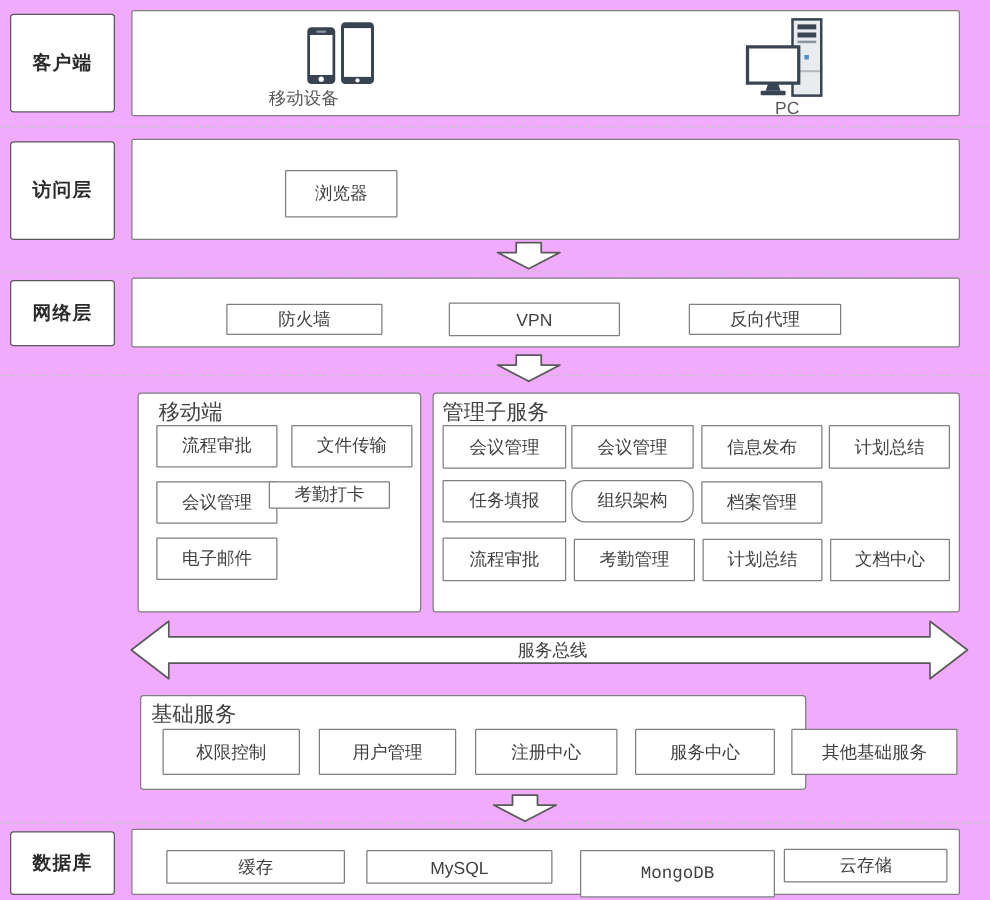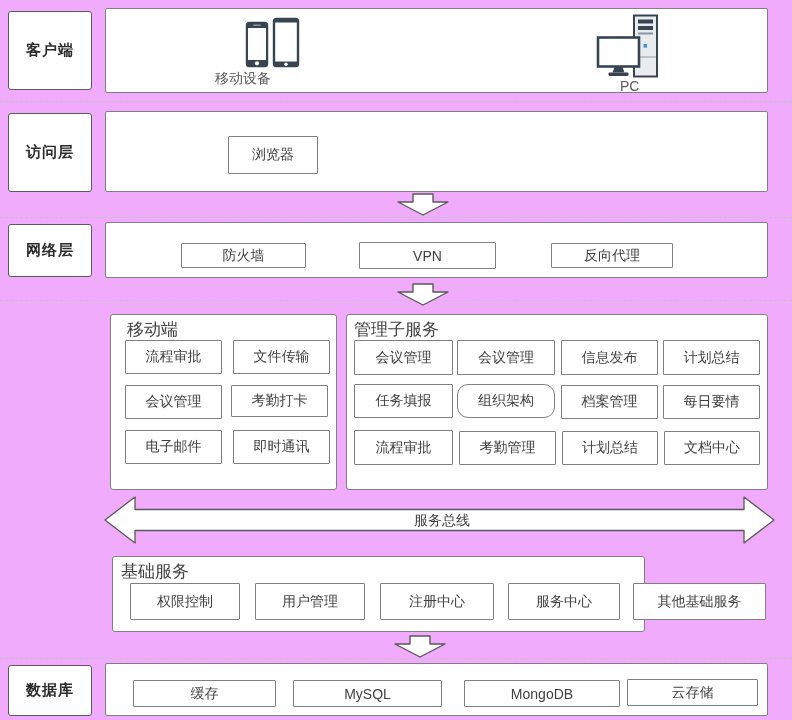--- a/index.html
+++ b/index.html
@@ -87,35 +87,33 @@
       <polygon points="16,1 36,1 36,9 51,9 26,22 1,9 16,9" fill="#ffffff" stroke="#595959" stroke-width="1.4" stroke-linejoin="round"></polygon>
     </svg>
   </div>
 
   <div class="group" style="left:110px;top:314px;width:227px;height:176px;">
     <span class="group-title" style="left:16px;">移动端</span>
   </div>
   <div class="chip" style="left:125px;top:340px;width:97px;height:34px;">流程审批</div>
   <div class="chip" style="left:233px;top:340px;width:97px;height:34px;">文件传输</div>
   <div class="chip" style="left:125px;top:385px;width:97px;height:34px;">会议管理</div>
-  <div class="chip" style="left:231px;top:385px;width:97px;height:32px;">考勤打卡</div>
+  <div class="chip" style="left:215px;top:385px;width:97px;height:22px;">考勤打卡</div>
   <div class="chip" style="left:125px;top:430px;width:97px;height:34px;">电子邮件</div>
-  <div class="chip" style="left:233px;top:430px;width:97px;height:34px;">即时通讯</div>
 
   <div class="group" style="left:346px;top:314px;width:422px;height:176px;">
     <span class="group-title" style="left:7px;">管理子服务</span>
   </div>
   <div class="chip" style="left:354px;top:340px;width:99px;height:35px;">会议管理</div>
   <div class="chip" style="left:457px;top:340px;width:98px;height:35px;">会议管理</div>
   <div class="chip" style="left:561px;top:340px;width:97px;height:35px;">信息发布</div>
   <div class="chip" style="left:663px;top:340px;width:97px;height:35px;">计划总结</div>
   <div class="chip" style="left:354px;top:384px;width:99px;height:34px;">任务填报</div>
   <div class="chip" style="left:457px;top:384px;width:98px;height:34px;border-radius:11px;">组织架构</div>
   <div class="chip" style="left:561px;top:385px;width:97px;height:34px;">档案管理</div>
-  <div class="chip" style="left:663px;top:385px;width:97px;height:34px;">每日要情</div>
   <div class="chip" style="left:354px;top:430px;width:99px;height:35px;">流程审批</div>
   <div class="chip" style="left:459px;top:431px;width:97px;height:34px;">考勤管理</div>
   <div class="chip" style="left:562px;top:431px;width:96px;height:34px;">计划总结</div>
   <div class="chip" style="left:664px;top:431px;width:96px;height:34px;">文档中心</div>
 
   <div style="position:absolute;left:104px;top:495px;width:672px;height:50px;">
     <svg width="672" height="50" viewBox="0 0 672 50">
       <polygon points="1,25 31,2 31,14.5 640,14.5 640,2 670,25 640,48 640,35.5 31,35.5 31,48" fill="#ffffff" stroke="#595959" stroke-width="1.3" stroke-linejoin="round"></polygon>
       <text x="338" y="30" text-anchor="middle" font-size="14" fill="#3f3f3f">服务总线</text>
     </svg>
@@ -132,16 +130,16 @@
 
   <div class="arrow-down" style="left:394px;top:635px;">
     <svg width="52" height="23" viewBox="0 0 52 23">
       <polygon points="16,1 36,1 36,9 51,9 26,22 1,9 16,9" fill="#ffffff" stroke="#595959" stroke-width="1.4" stroke-linejoin="round"></polygon>
     </svg>
   </div>
 
   <div class="panel" style="left:105px;top:663px;width:663px;height:53px;"></div>
   <div class="chip" style="left:133px;top:680px;width:143px;height:27px;">缓存</div>
   <div class="chip" style="left:293px;top:680px;width:149px;height:27px;">MySQL</div>
-  <div class="chip" style="left:464px;top:680px;width:156px;height:27px;">MongoDB</div>
+  <div class="chip" style="left:464px;top:680px;width:156px;height:38px;font-family:Liberation Mono, monospace;">MongoDB</div>
   <div class="chip" style="left:627px;top:679px;width:131px;height:27px;">云存储</div>
 
 </div>
 
 </body></html>

